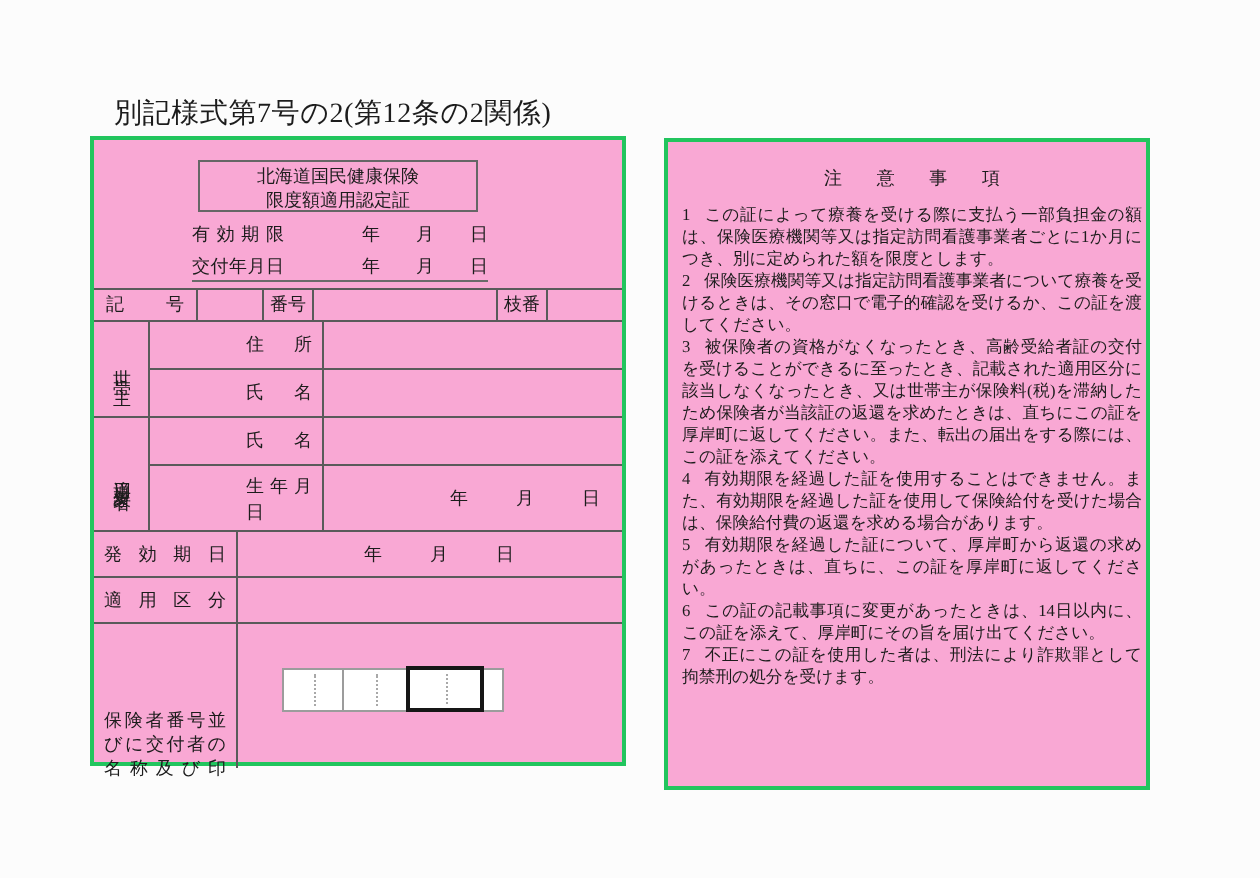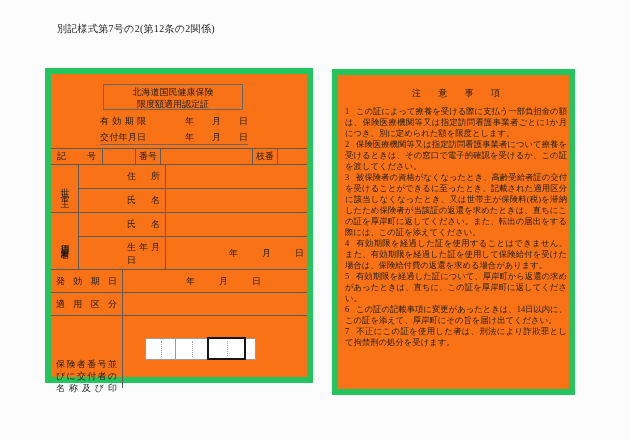--- a/index.html
+++ b/index.html
@@ -3,26 +3,26 @@
 <meta charset="utf-8">
 <style>
   * { box-sizing: border-box; margin: 0; padding: 0; }
   html,body { width: 630px; height: 439px; overflow: hidden; }
   body {
     background: #fcfcfc;
     font-family: "Liberation Serif", "DejaVu Serif", serif;
     color: #1c1c1c;
     position: relative;
   }
-  .form-id { position: absolute; left: 57px; top: 22px; font-size: 10px; letter-spacing: .3px; }
+  .form-id { position: absolute; left: 57px; top: 48px; font-size: 14px; letter-spacing: .3px; }
   .side-label { position: absolute; font-size: 10px; margin-top: 40px; }
   .front-side-label { left: 211px; top: 52px; }
   .back-side-label { left: 464px; top: 51px; }
 
-  .panel { position: absolute; border: 6px solid #22c55e; background: #f97316; }
+  .panel { position: absolute; border: 2px solid #22c55e; background: #f9a8d4; }
   .front-panel { left: 45px; top: 68px; width: 268px; height: 315px; }
   .back-panel  { left: 332px; top: 69px; width: 243px; height: 326px; }
 
   
   .front-header { padding-top: 10px; }
   .title-box {
     width: 140px; height: 26px; margin-left: 52px;
     border: 1px solid #666; text-align: center;
     font-size: 9px; line-height: 12px; padding-top: 1px;
   }

